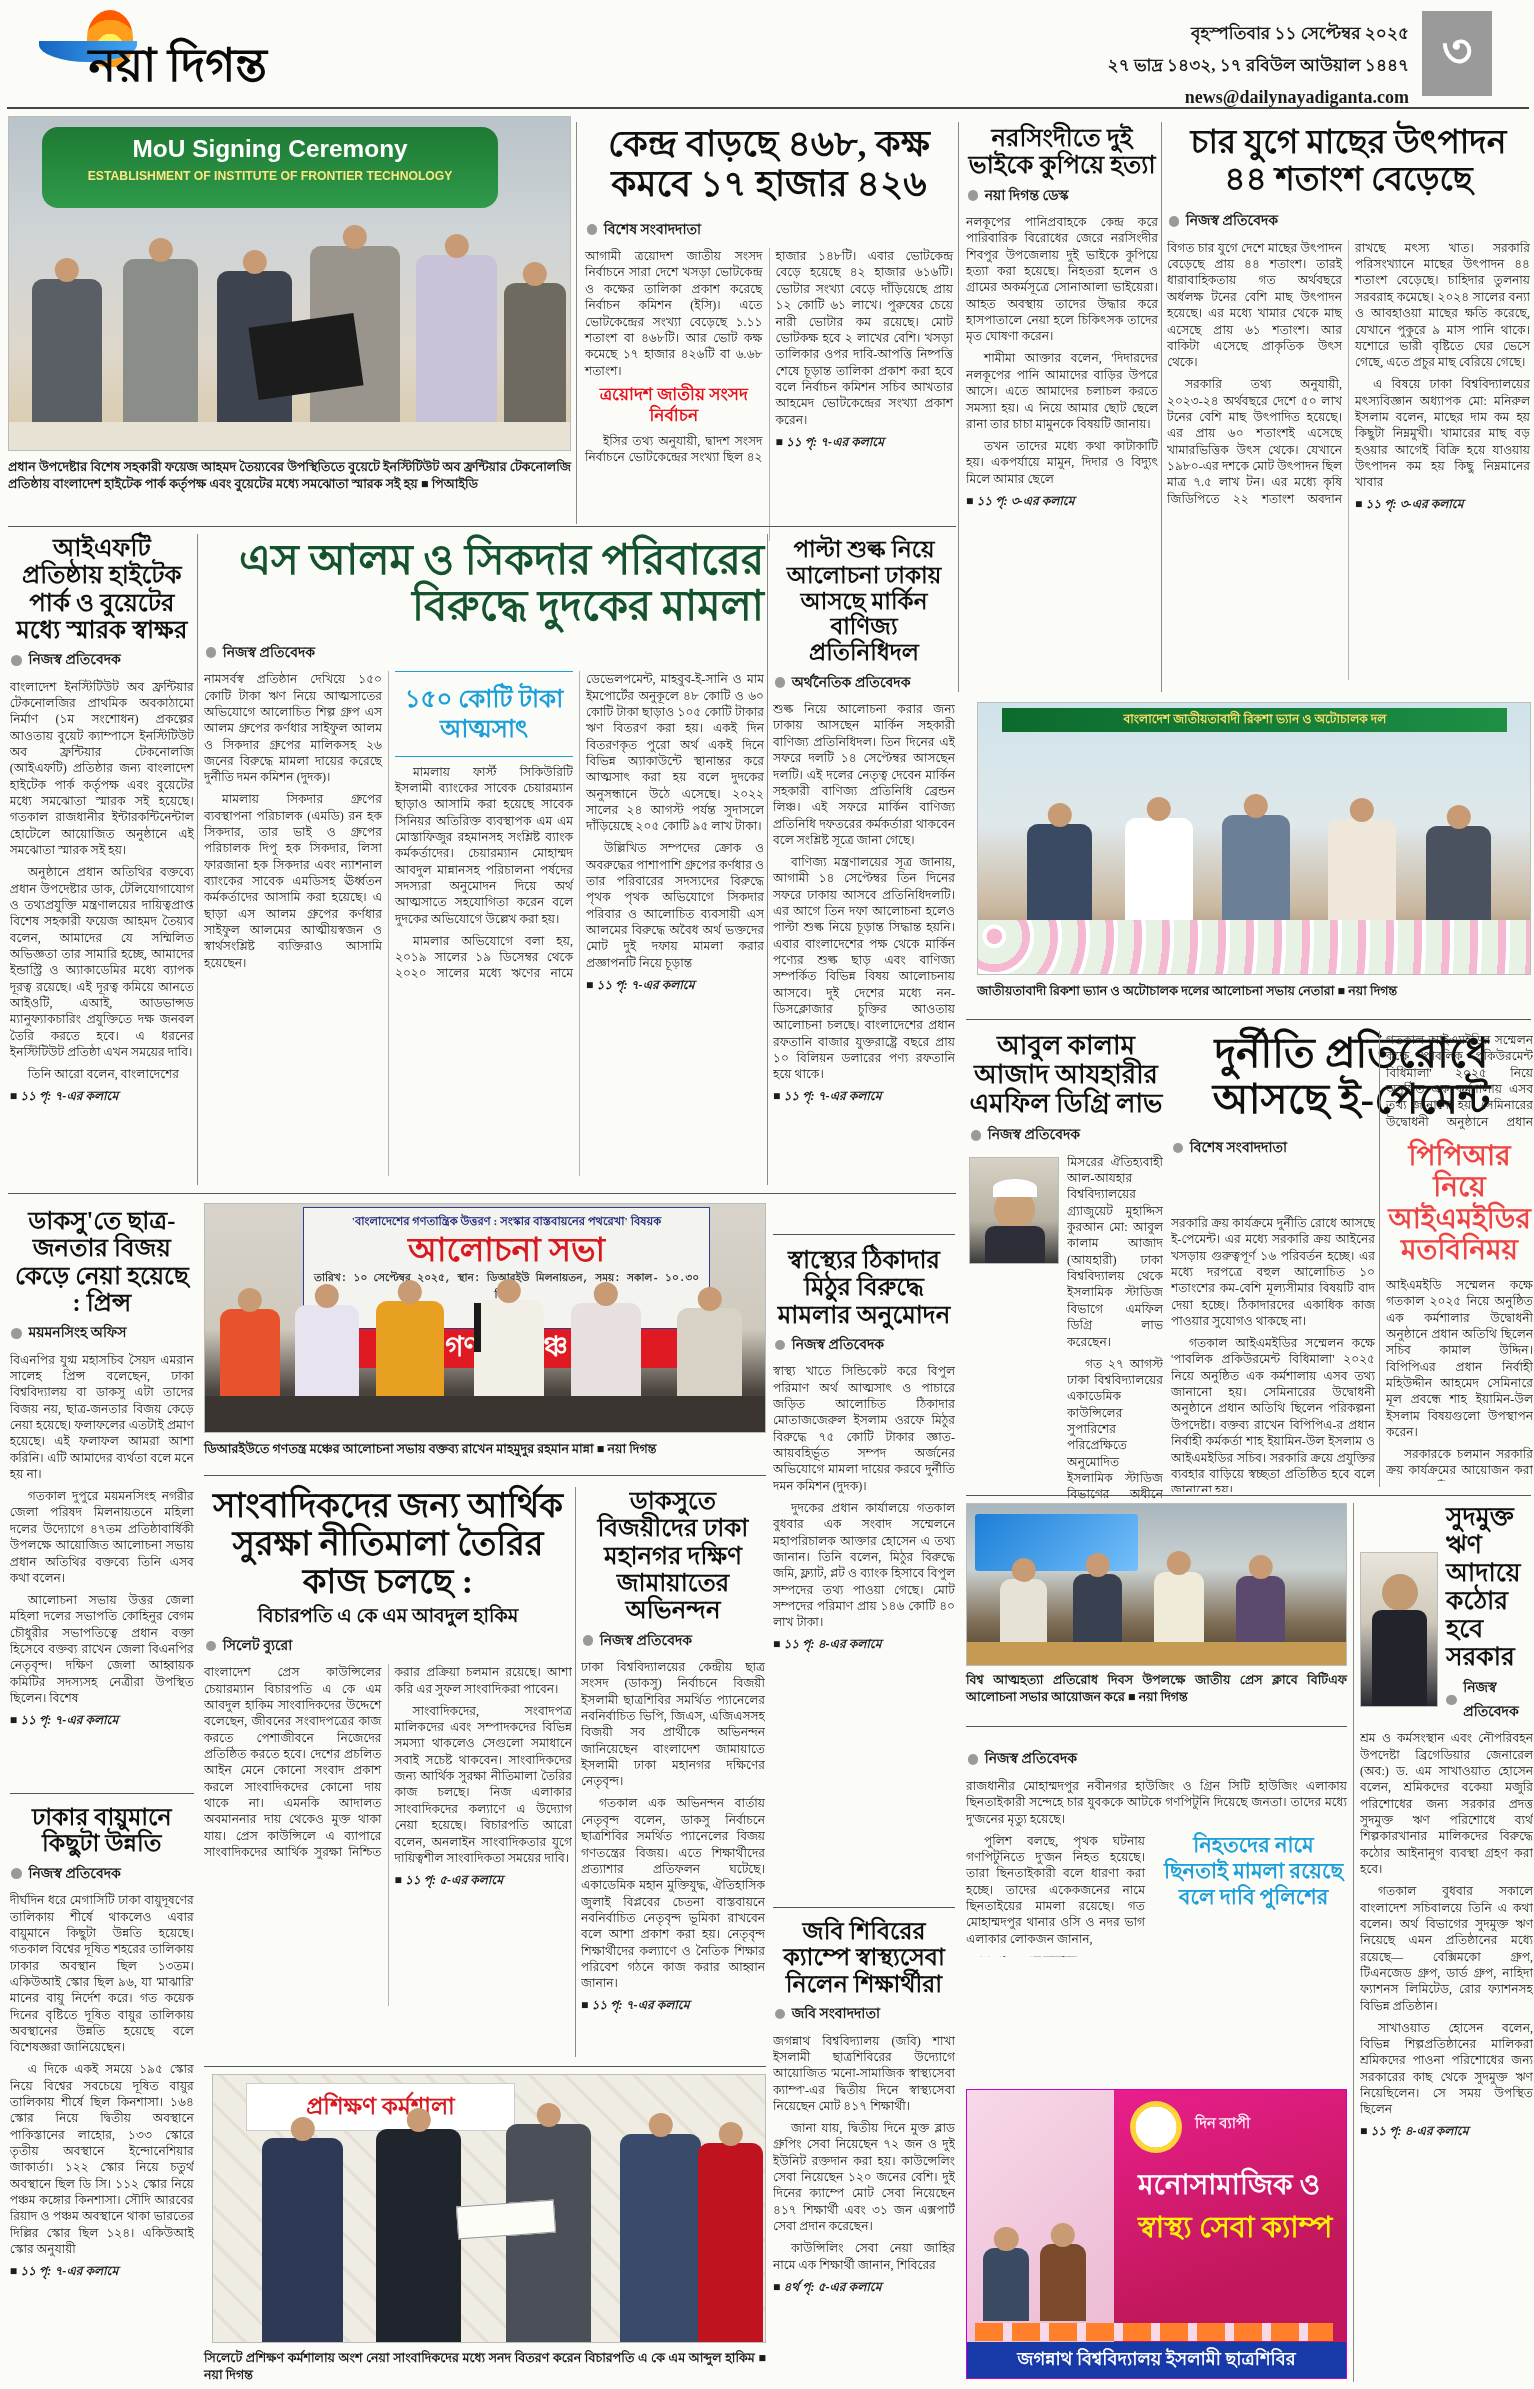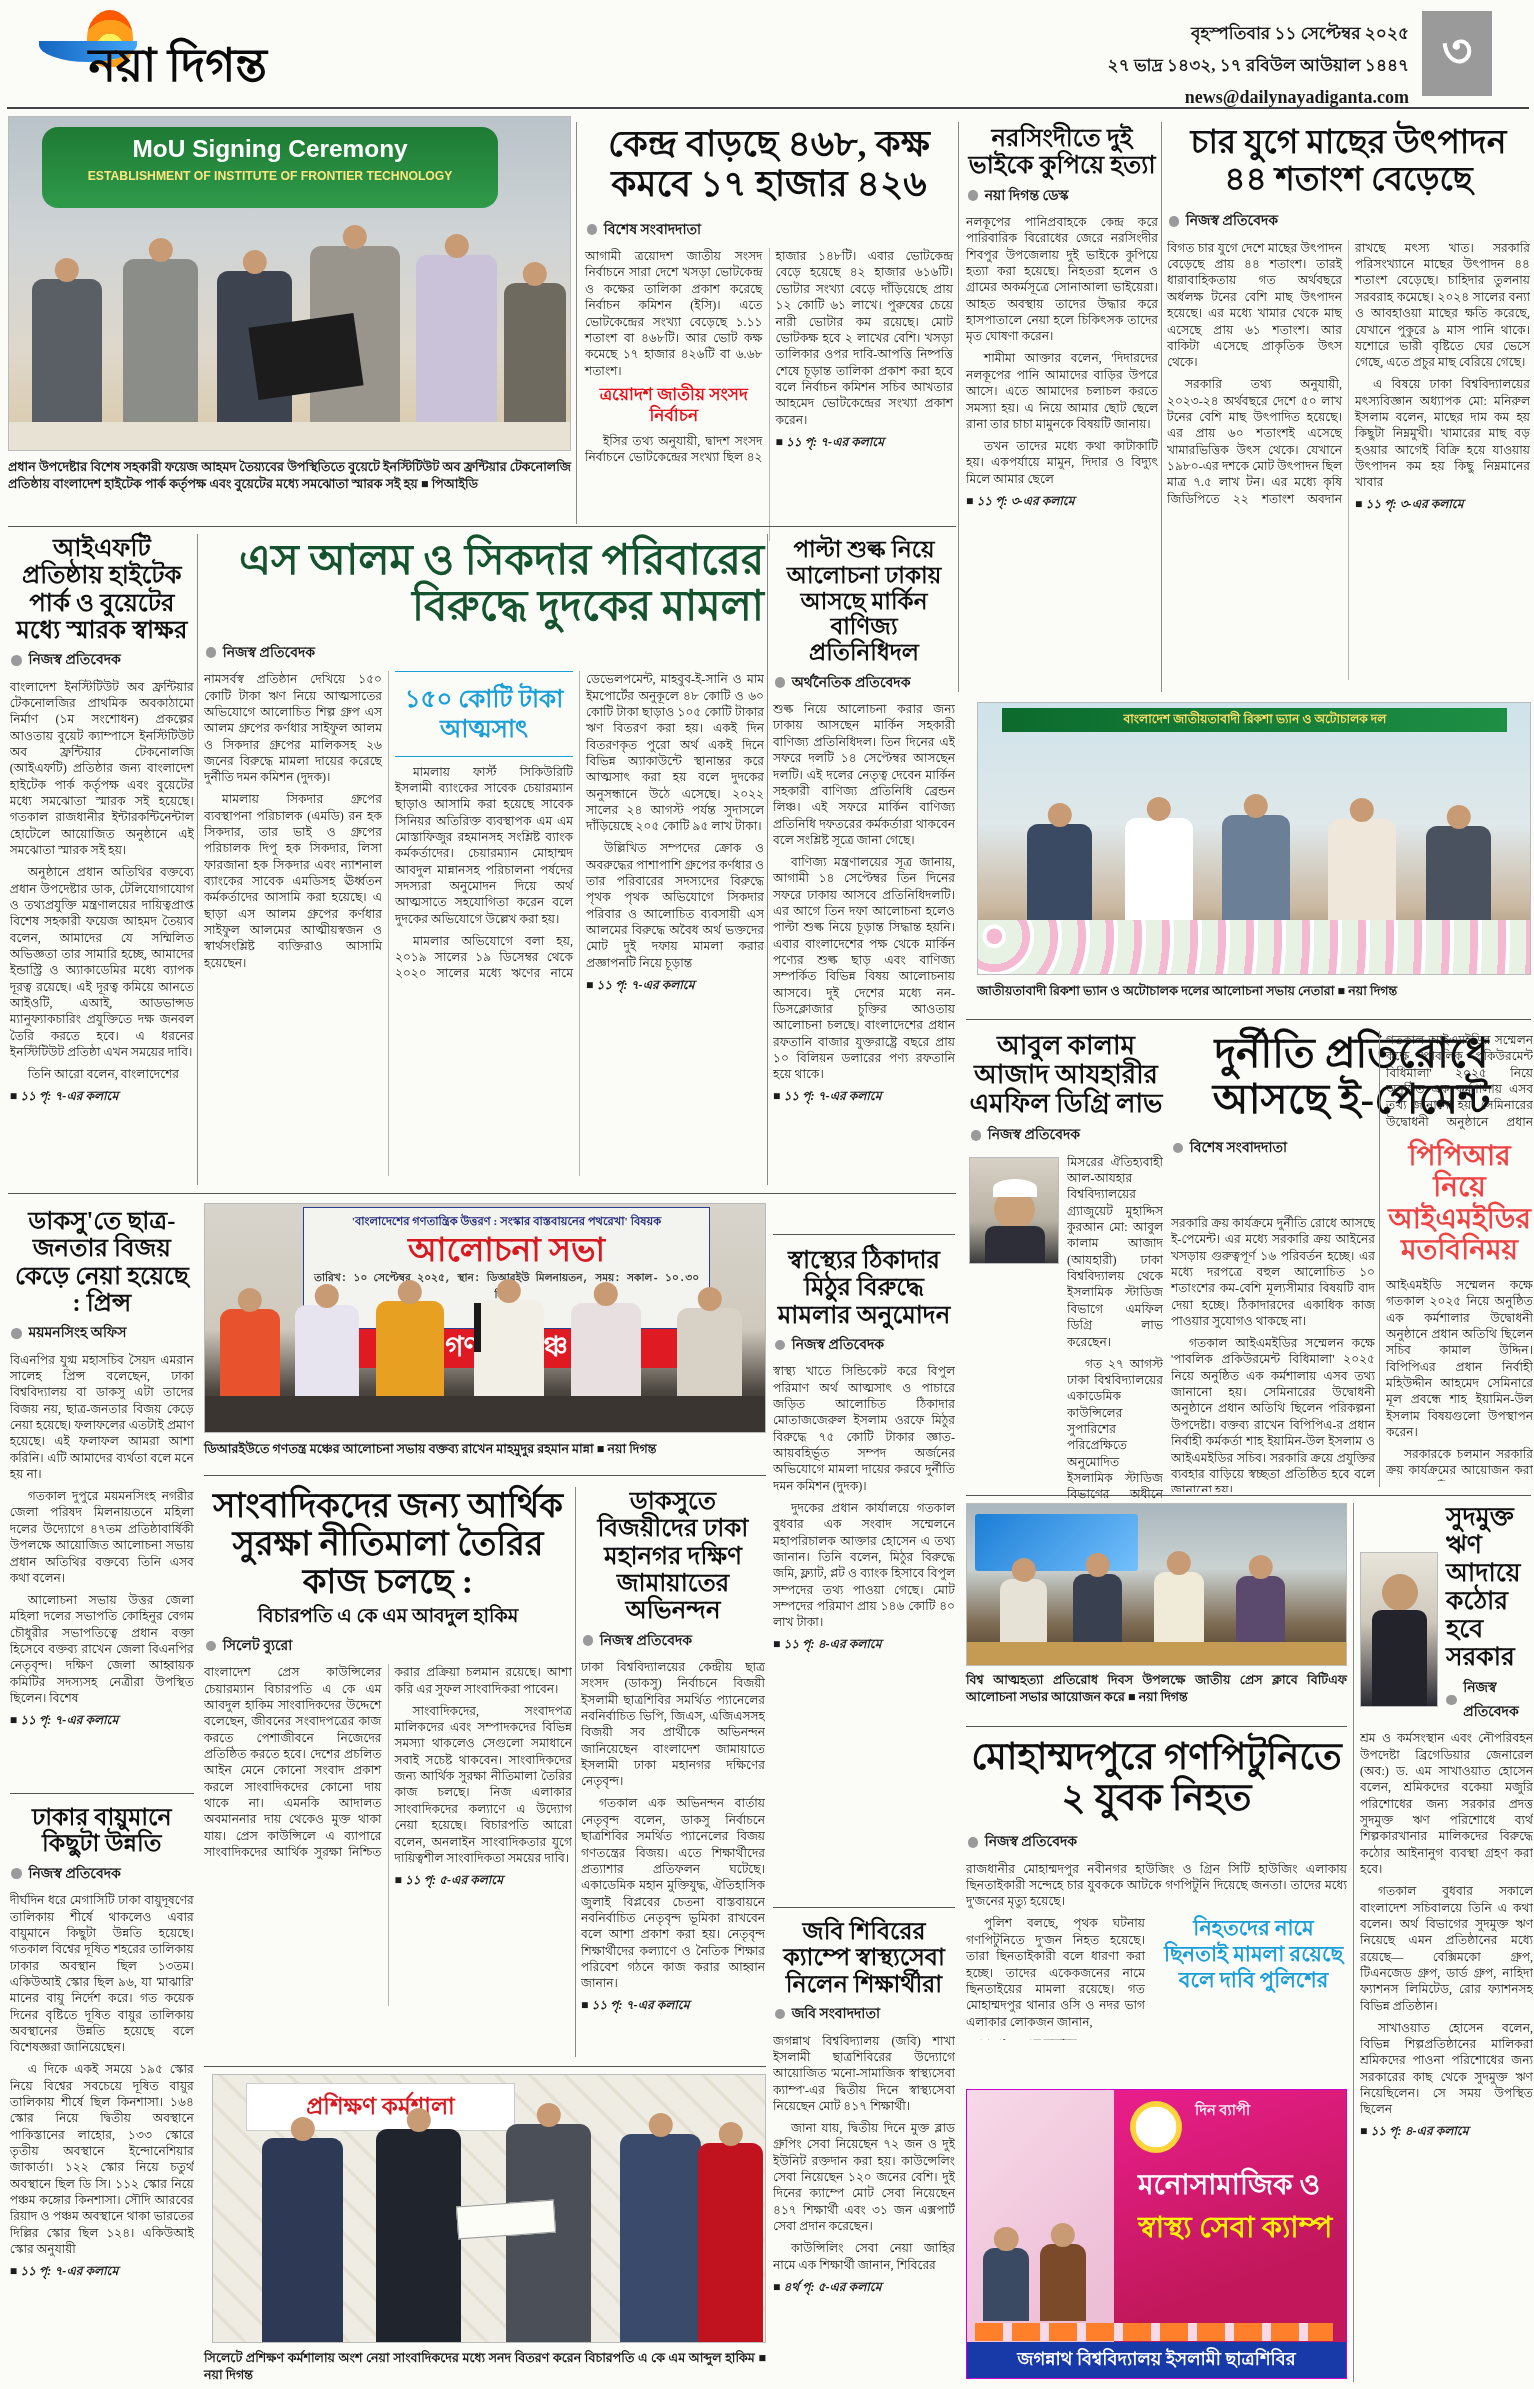--- a/index.html
+++ b/index.html
@@ -359,39 +359,38 @@
     <div class="person" style="left:106px;bottom:21px;width:49px;height:70px;background:#394050;"></div>
     <div class="person" style="left:187px;bottom:21px;width:50px;height:72px;background:#f0ead8;"></div>
     <div class="person" style="left:269px;bottom:21px;width:49px;height:68px;background:#5b4a6e;"></div>
     <div class="abs" style="left:0;bottom:0;width:100%;height:23px;background:#c59a52;"></div>
   </div>
   <div class="abs caption" style="left:966px;top:1672px;width:381px;">বিশ্ব আত্মহত্যা প্রতিরোধ দিবস উপলক্ষে জাতীয় প্রেস ক্লাবে বিটিএফ আলোচনা সভার আয়োজন করে ■ নয়া দিগন্ত</div>
 
   <div class="abs hrule" style="left:966px;top:1726px;width:381px;"></div>
 
   <div class="abs" style="left:966px;top:1736px;width:381px;">
-    <div class="hl" style="font-size:37px;">মোহাম্মদপুরে গণপিটুনিতে ২ যুবক নিহত</div>
     <div class="byline" style="margin-top:11.4px;">
       <span class="dot"></span>
       <span>নিজস্ব প্রতিবেদক</span>
     </div>
     <div style="position:relative;">
       <div class="abs pull-blue" style="right:0;top:54px;width:187px;font-size:21px;">নিহতদের নামে ছিনতাই মামলা রয়েছে বলে দাবি পুলিশের</div>
       <div class="body-txt" style="height:179px;overflow:hidden;">
         <p>রাজধানীর মোহাম্মদপুর নবীনগর হাউজিং ও গ্রিন সিটি হাউজিং এলাকায় ছিনতাইকারী সন্দেহে চার যুবককে আটকে গণপিটুনি দিয়েছে জনতা। তাদের মধ্যে দু'জনের মৃত্যু হয়েছে।</p>
         <p style="width:179px;">পুলিশ বলছে, পৃথক ঘটনায় গণপিটুনিতে দু'জন নিহত হয়েছে। তারা ছিনতাইকারী বলে ধারণা করা হচ্ছে। তাদের একেকজনের নামে ছিনতাইয়ের মামলা রয়েছে। গত মোহাম্মদপুর থানার ওসি ও নদর ভাগ এলাকার লোকজন জানান,</p>
         <span class="endmark">■ ১১ পৃ: ৪-এর কলামে</span>
       </div>
     </div>
   </div>
 
   <div class="photo" style="left:966px;top:2089px;width:381px;height:290px;border:0.8px solid #c0c;background:linear-gradient(135deg,#f7d9e8 0%,#efc3da 40%,#e7aecb 100%);">
     <div class="abs" style="left:147px;top:0;width:234px;height:252px;background:linear-gradient(160deg,#e91e8c 0%,#c2185b 70%);"></div>
     <div class="abs" style="left:163px;top:11.4px;width:52px;height:52px;border-radius:50%;background:radial-gradient(circle,#ffffff 0 55%,#ffd43b 56% 100%);"></div>
-    <div class="abs" style="left:228px;top:8px;width:147px;color:#ffe9f4;font-size:14.7px;font-weight:bold;">দিন ব্যাপী</div>
+    <div class="abs" style="left:228px;top:21px;width:147px;color:#ffe9f4;font-size:14.7px;font-weight:bold;">দিন ব্যাপী</div>
     <div class="abs" style="left:171px;top:78px;width:204px;color:#ffffff;font-size:28px;font-weight:bold;line-height:1.2;">মনোসামাজিক ও</div>
     <div class="abs" style="left:171px;top:120px;width:204px;color:#fff200;font-size:29px;font-weight:bold;line-height:1.2;">স্বাস্থ্য সেবা ক্যাম্প</div>
     <div class="person" style="left:16.3px;bottom:57px;width:46px;height:73px;background:#3b4a63;"></div>
     <div class="person" style="left:73px;bottom:57px;width:46px;height:77px;background:#7a4a2b;"></div>
     <div class="abs" style="left:8.1px;bottom:37px;width:358px;height:18px;background:repeating-linear-gradient(90deg,#ff7f2a 0 28px,#f7d9e8 28px 37px);"></div>
     <div class="abs" style="left:0;bottom:0;width:100%;height:36px;background:#1839a8;display:flex;align-items:center;justify-content:center;">
       <span style="color:#ffffff;font-size:18px;font-weight:bold;">জগন্নাথ বিশ্ববিদ্যালয় ইসলামী ছাত্রশিবির</span>
     </div>
   </div>
 

